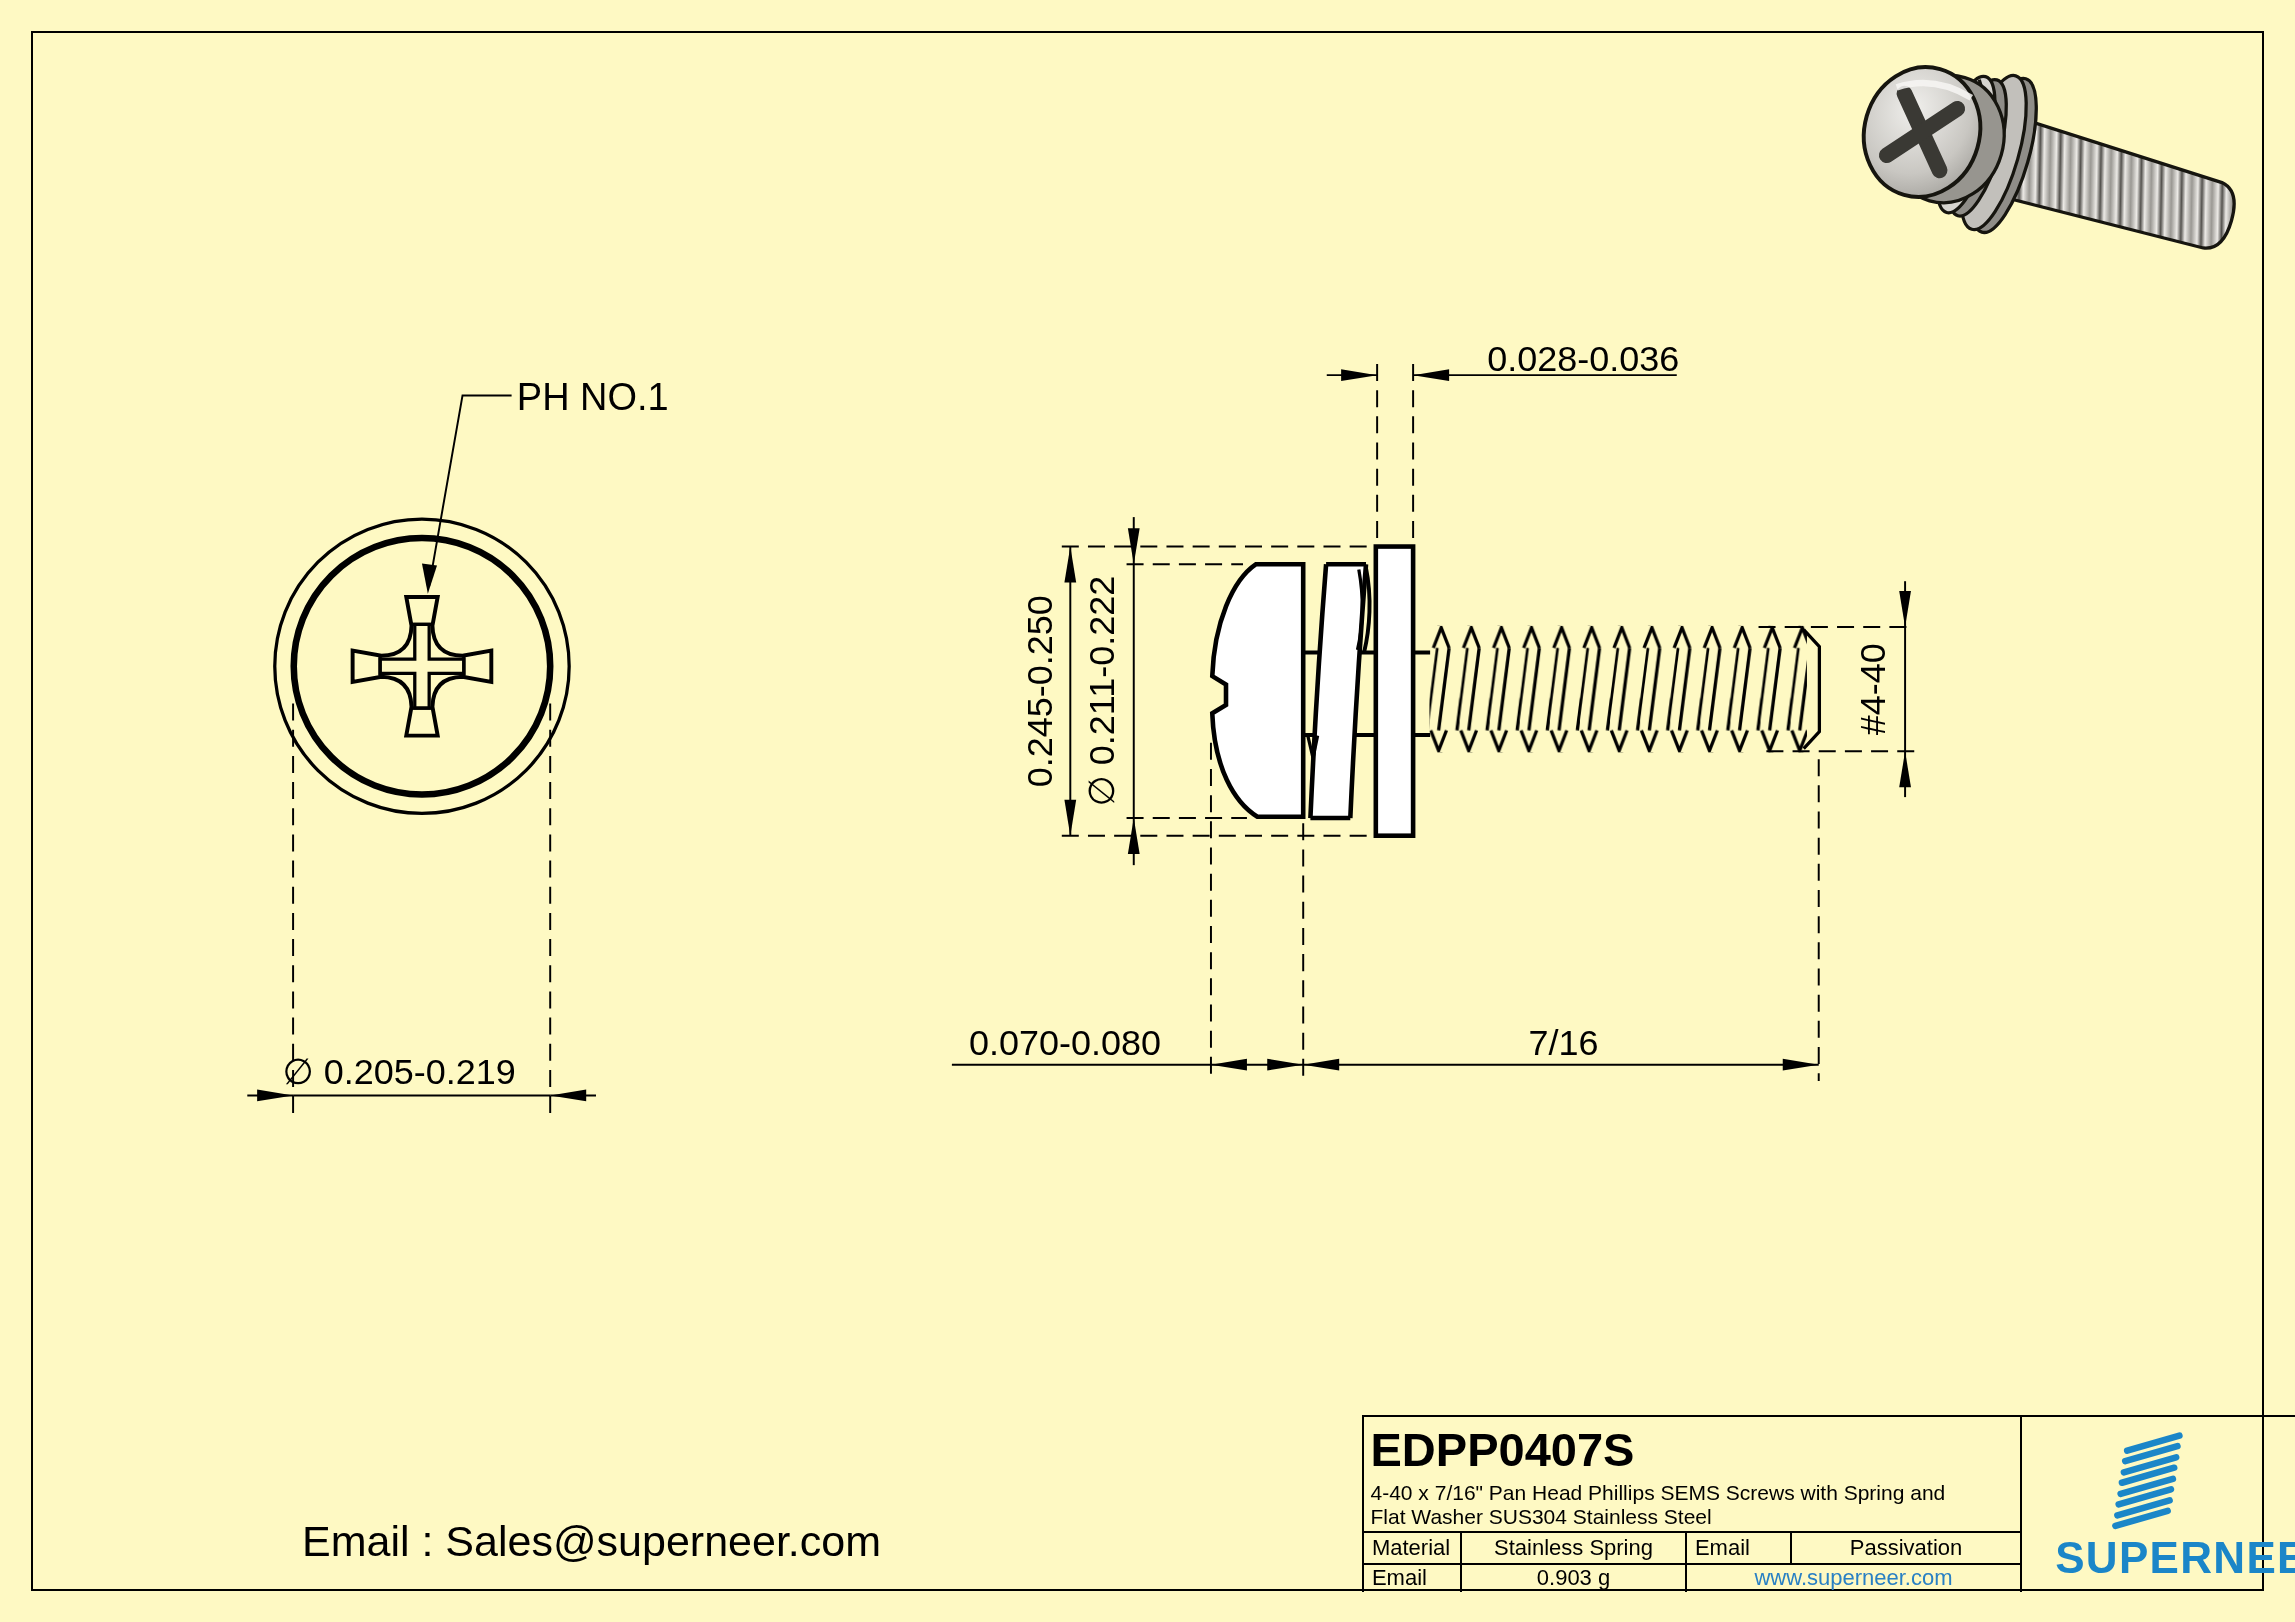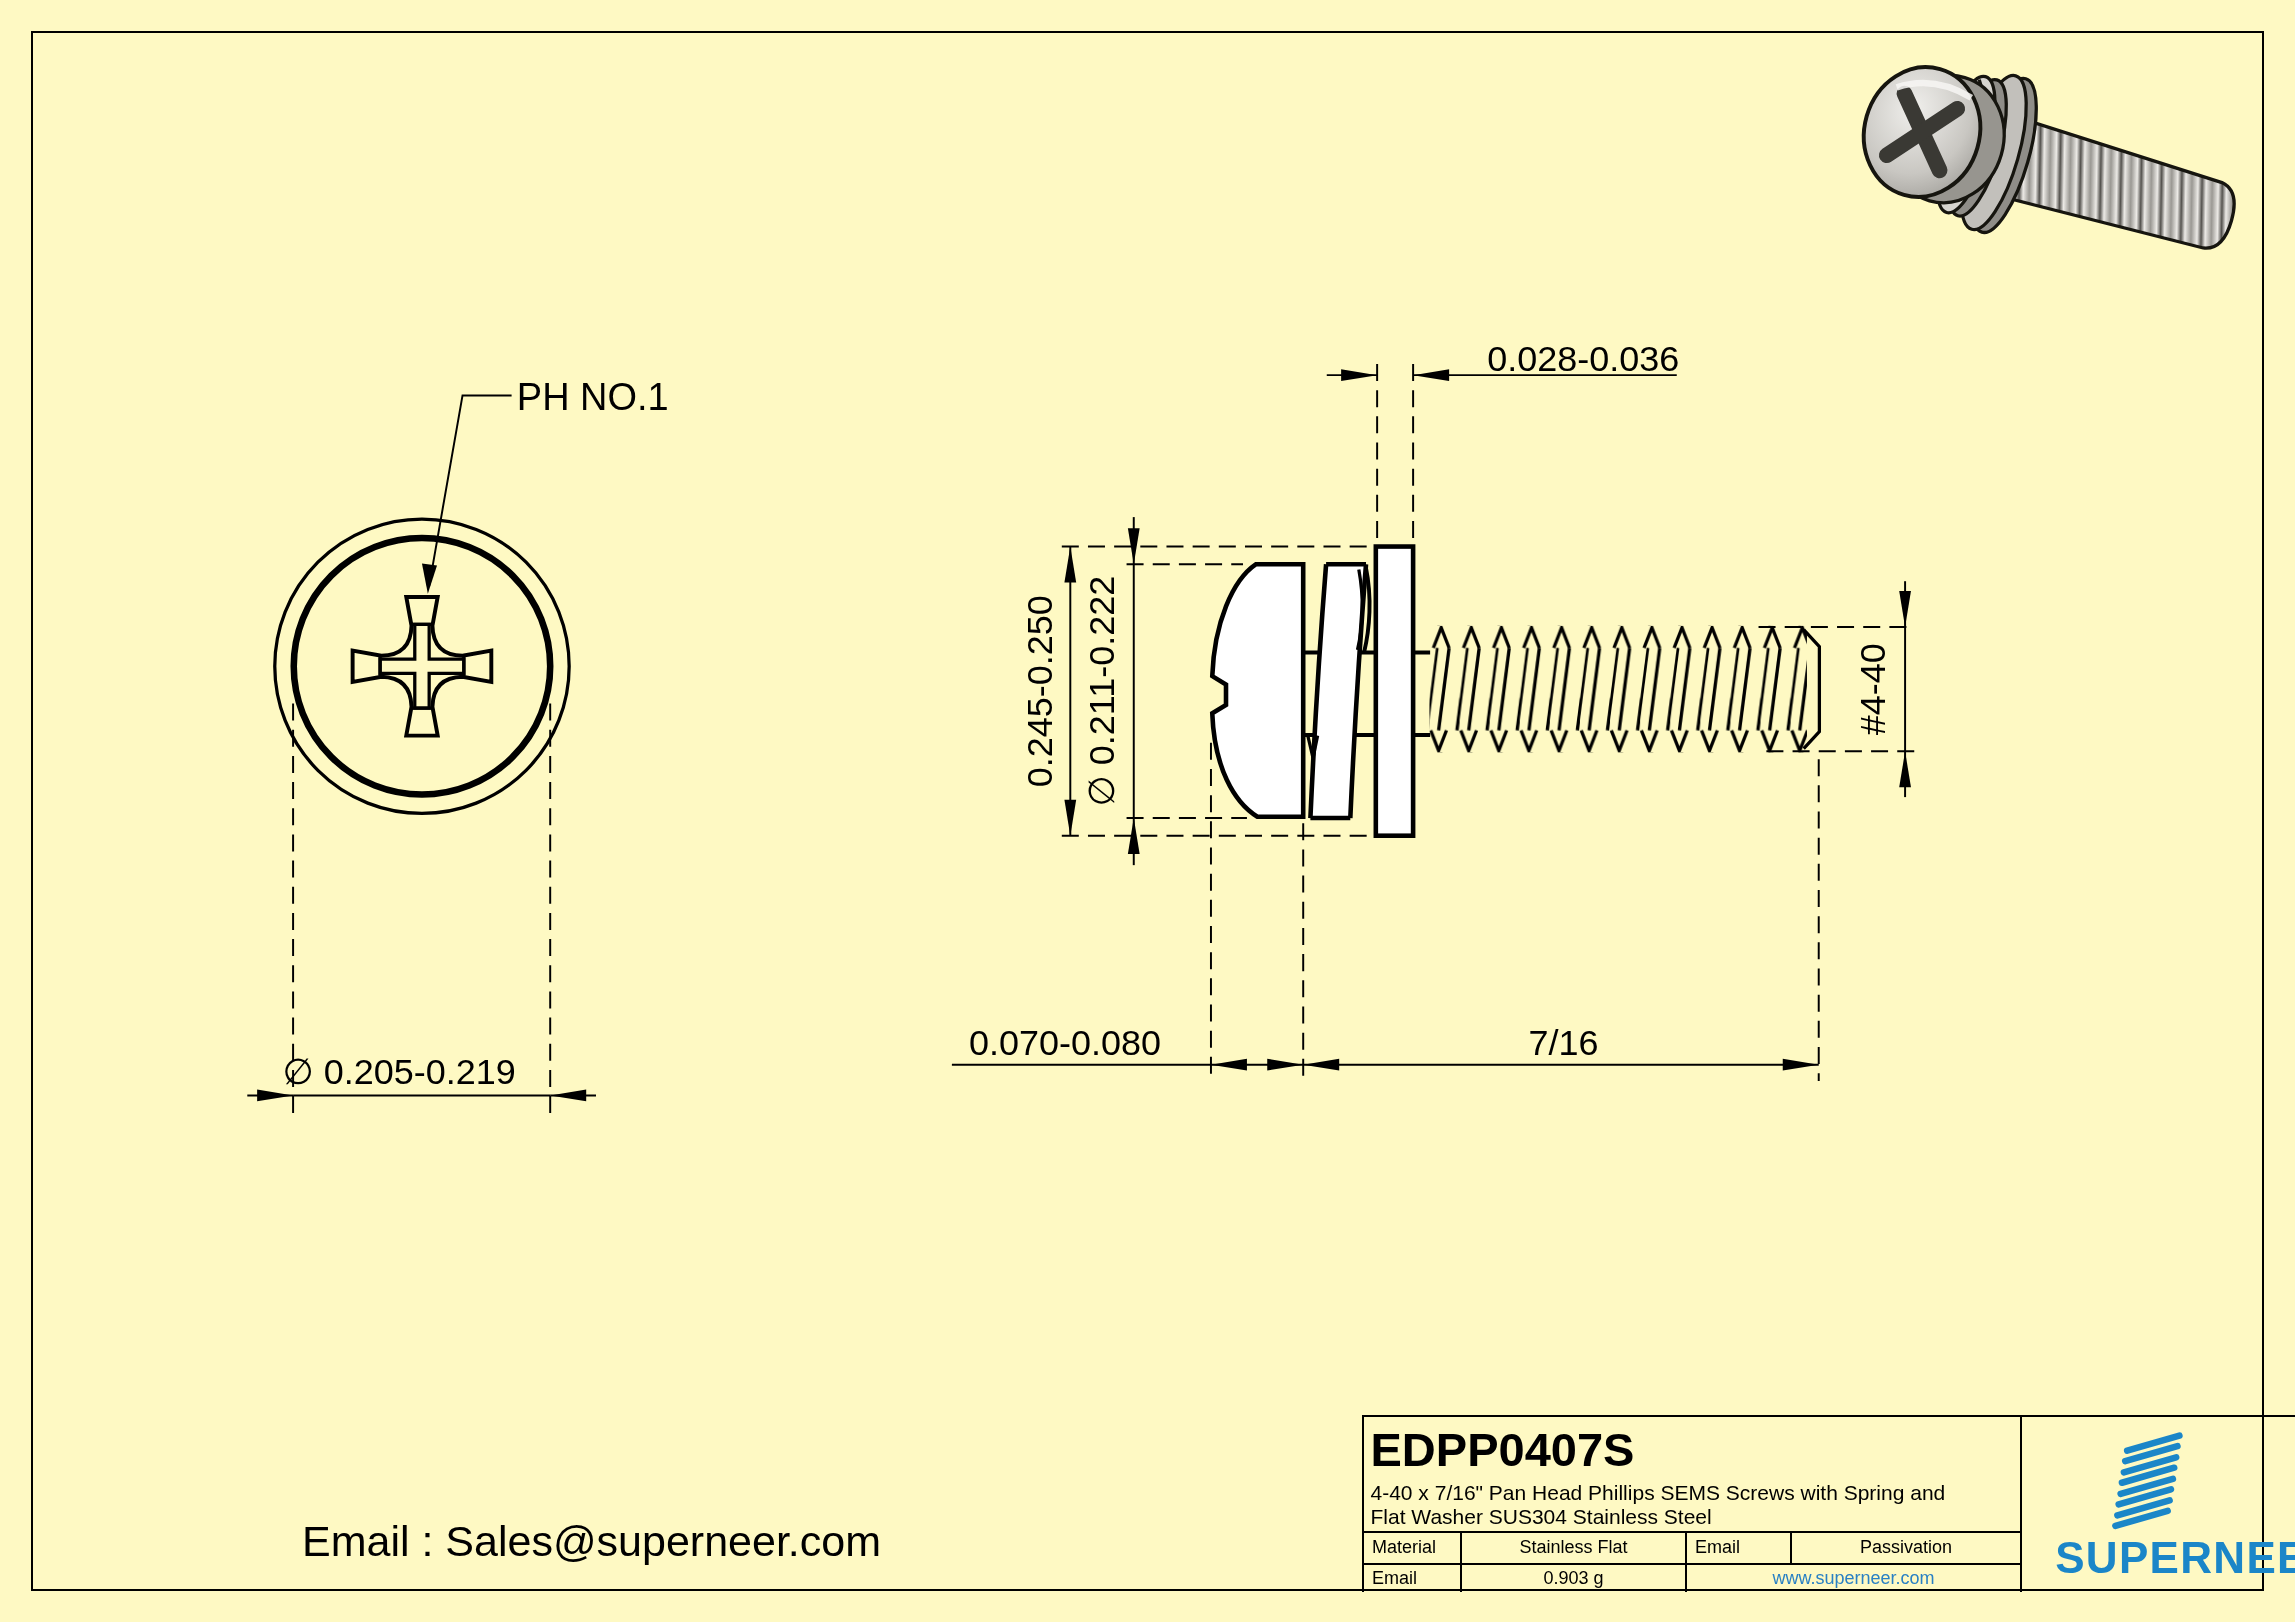--- a/index.html
+++ b/index.html
@@ -7,21 +7,21 @@
   .page-border{position:absolute;left:31px;top:31px;width:2233px;height:1560px;border:2.6px solid #000;box-sizing:border-box;}
   svg text{fill:#000;}
   .dwg{position:absolute;left:0;top:0;}
   .email{position:absolute;left:302px;top:1517px;font-size:43px;color:#000;letter-spacing:0px;white-space:nowrap;}
   
   .tb{position:absolute;left:1362px;top:1415px;width:1012px;height:177px;border-left:2.6px solid #000;border-top:2.6px solid #000;box-sizing:border-box;display:flex;}
   .tb-left{width:656px;display:flex;flex-direction:column;box-sizing:border-box;}
   .tb-main{height:115px;box-sizing:border-box;padding:9.2px 0 0 6.5px;overflow:hidden;}
   .tb-part{font-size:47px;font-weight:bold;line-height:1.0;margin:0;}
   .tb-desc{font-size:21px;line-height:23.6px;margin-top:7.9px;width:615px;}
-  .tb-table{flex:1;border-top:2px solid #000;display:flex;flex-direction:column;font-size:18px;}
+  .tb-table{flex:1;border-top:2px solid #000;display:flex;flex-direction:column;font-size:22px;}
   .tb-row{display:flex;height:29.4px;box-sizing:border-box;}
   .tb-row + .tb-row{border-top:2px solid #000;}
   .cell{box-sizing:border-box;border-right:2px solid #000;display:flex;align-items:center;height:100%;}
   .cell.last{border-right:none;}
   .cell.lab{padding-left:7.9px;}
   .cell.val{justify-content:center;}
   .w1{width:98px;} .w2{width:225px;} .w3{width:105px;} .w4{flex:1;} .w5{flex:1;}
   .tb-right{flex:1;border-left:2.6px solid #000;position:relative;box-sizing:border-box;}
   .brand{position:absolute;left:0;right:0;bottom:9.2px;text-align:center;font-size:44px;font-weight:bold;letter-spacing:1.3px;}
 </style>
@@ -181,21 +181,21 @@
 
   <div class="tb">
     <div class="tb-left">
       <div class="tb-main">
         <div class="tb-part">EDPP0407S</div>
         <div class="tb-desc">4-40 x 7/16" Pan Head Phillips SEMS Screws with Spring and Flat Washer SUS304 Stainless Steel</div>
       </div>
       <div class="tb-table">
         <div class="tb-row">
           <div class="cell lab w1">Material</div>
-          <div class="cell val w2">Stainless Flat</div>
+          <div class="cell val w2">Stainless Spring</div>
           <div class="cell lab w3">Email</div>
           <div class="cell val w4 last">Passivation</div>
         </div>
         <div class="tb-row">
           <div class="cell lab w1">Email</div>
           <div class="cell val w2">0.903 g</div>
           <div class="cell val w5 last" style="color:#2980c4;">www.superneer.com</div>
         </div>
       </div>
     </div>

